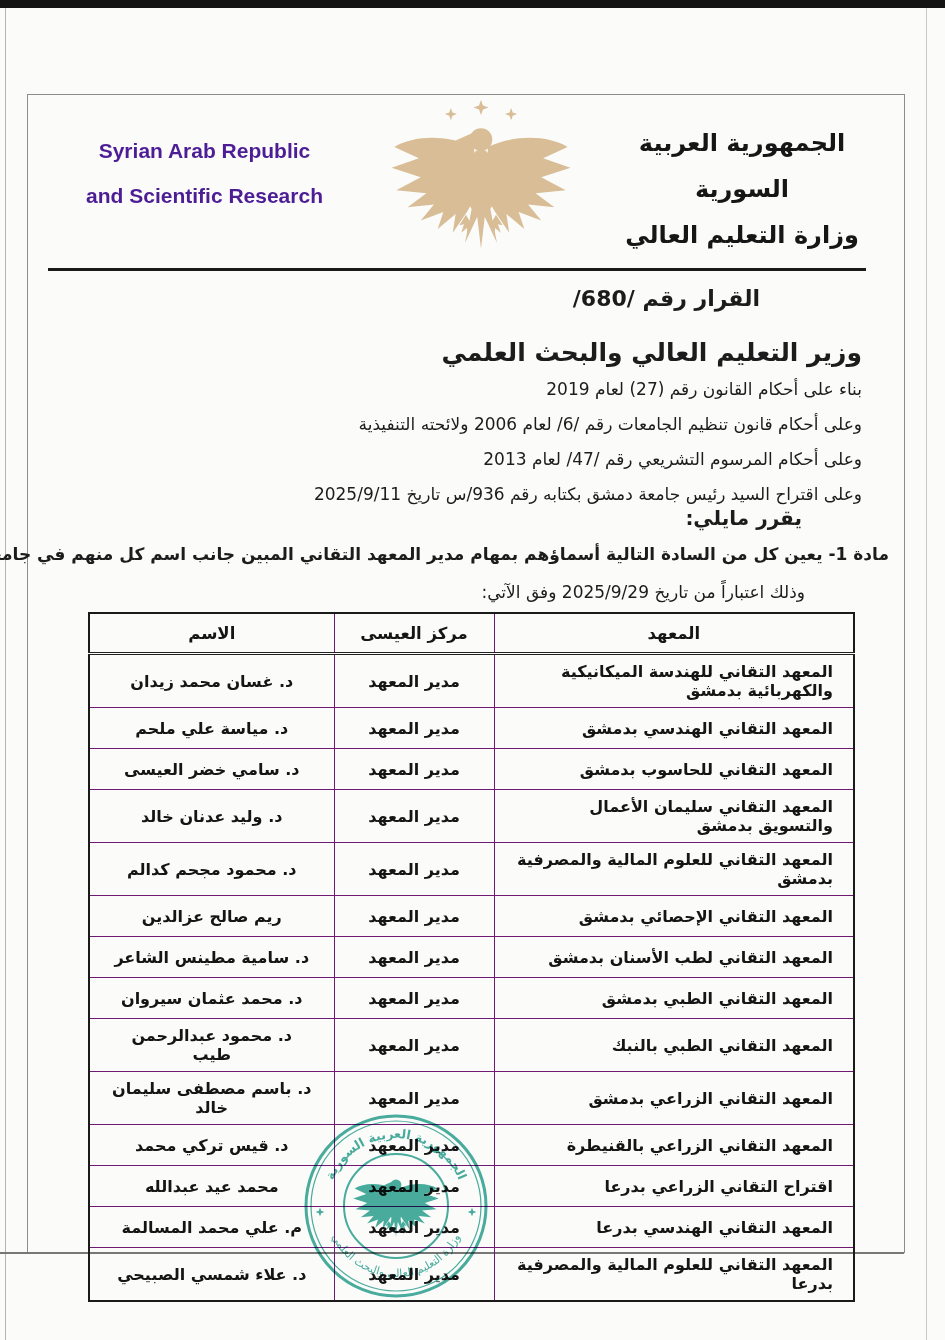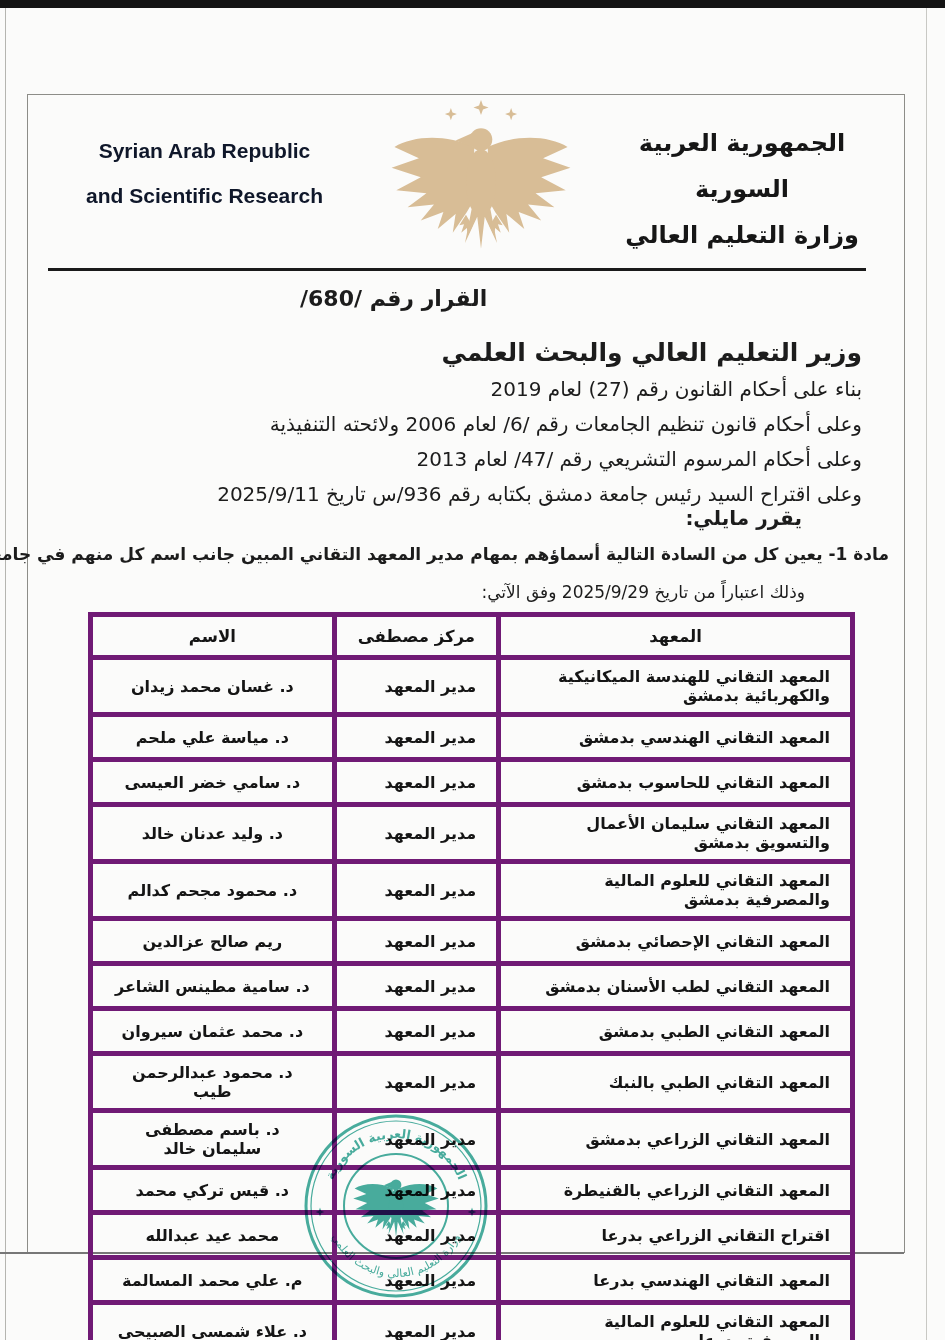--- a/index.html
+++ b/index.html
@@ -10,41 +10,41 @@
   }
   .abs{position:absolute;}
   
   .top-bar{left:0;top:0;width:945px;height:8px;background:#141414;}
   .edge-left{left:5px;top:8px;width:1px;height:1332px;background:#b5b5b0;}
   .edge-right{left:926px;top:8px;width:1px;height:1332px;background:#c8c8c4;}
   .inner-box{left:27px;top:94px;width:876px;height:1158px;border:1px solid #8d8d88;border-bottom:none;}
   .bottom-line{left:0;top:1252px;width:904px;height:2px;background:#777;}
   
   .lh-en{left:52px;top:128px;width:305px;text-align:center;
-    font-family:"Liberation Sans",sans-serif;font-weight:bold;font-size:21px;line-height:45px;color:#0f172a;}
+    font-family:"Liberation Sans",sans-serif;font-weight:bold;font-size:21px;line-height:45px;color:#4c1d95;}
   .emblem{left:383px;top:100px;width:196px;height:160px;}
   .lh-ar{left:592px;top:120px;width:300px;text-align:center;direction:rtl;
     font-weight:bold;font-size:24px;line-height:46px;color:#161616;}
   .rule{left:48px;top:268px;width:818px;height:3px;background:#1a1a1a;}
   
   .rtl{direction:rtl;}
-  .title{left:300px;top:286px;width:460px;text-align:left;font-size:22px;font-weight:bold;}
+  .title{left:300px;top:286px;width:460px;text-align:right;font-size:22px;font-weight:bold;}
   .issuer{right:83px;top:338px;font-size:25px;font-weight:bold;}
-  .preamble{right:83px;top:372px;font-size:20px;line-height:35px;text-align:right;}
+  .preamble{right:83px;top:372px;font-size:17px;line-height:35px;text-align:right;}
   .resolves{right:143px;top:506px;font-size:20px;font-weight:bold;}
   .art1{right:56px;top:544px;font-size:17px;font-weight:bold;white-space:nowrap;}
   .art2{right:140px;top:582px;font-size:17px;font-weight:normal;white-space:nowrap;}
   
   .tbl{left:88px;top:612px;width:767px;border-collapse:collapse;direction:rtl;
     font-size:16px;font-weight:bold;color:#151515;}
-  .tbl th,.tbl td{border:5px solid #701a75;padding:7px 20px;}
+  .tbl th,.tbl td{border:1px solid #701a75;padding:7px 20px;}
   .tbl{border:2px solid #1a1a1a;}
   .tbl th{height:24px;font-size:16.5px;border-bottom:3px double #222;text-align:center;}
   .col-inst{width:390px;text-align:right;}
-  .col-wc{width:137px;text-align:right;}
+  .col-wc{width:137px;text-align:center;}
   .col-name{width:240px;text-align:center;}
   .tbl td{height:26px;}
   
   .stamp{left:300px;top:1110px;width:192px;height:206px;mix-blend-mode:multiply;opacity:.88;}
 </style>
 </head>
 <body>
 
 <div class="abs top-bar"></div>
 <div class="abs edge-left"></div>
@@ -98,21 +98,21 @@
 
 <table class="abs tbl">
   <colgroup>
       <col class="col-inst">
       <col class="col-wc">
       <col class="col-name">
     </colgroup>
   <thead>
     <tr>
       <th>المعهد</th>
-      <th>مركز مصطفى</th>
+      <th>مركز العيسى</th>
       <th>الاسم</th>
     </tr>
   </thead>
   <tbody>
       <tr>
         <td class="col-inst">المعهد التقاني للهندسة الميكانيكية والكهربائية بدمشق</td>
         <td class="col-wc">مدير المعهد</td>
         <td class="col-name">د. غسان محمد زيدان</td>
       </tr>
       <tr>

